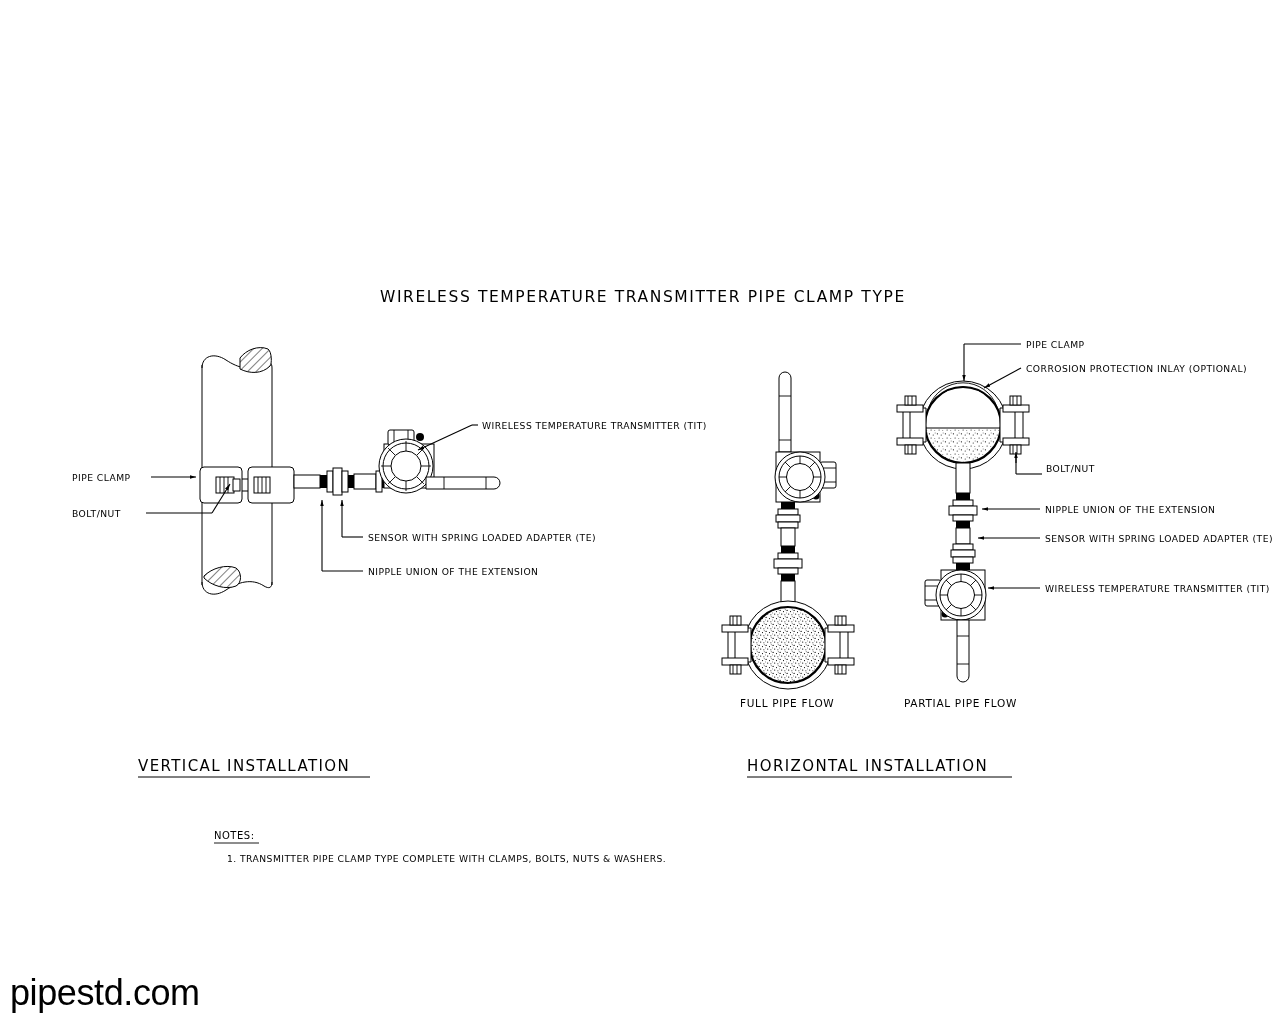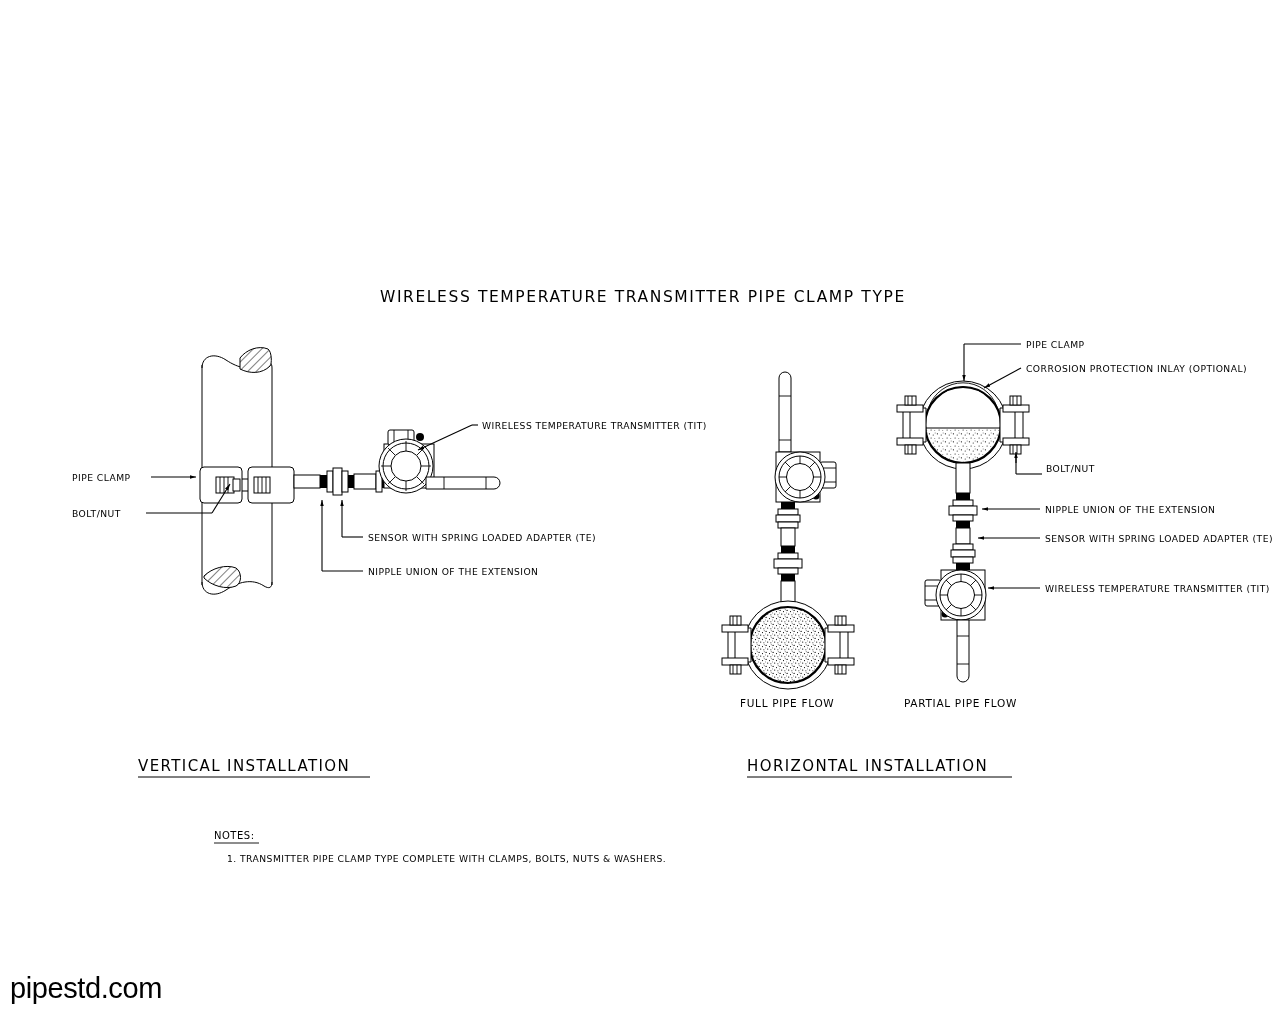--- a/index.html
+++ b/index.html
@@ -87,21 +87,21 @@
   }
   .t-note {
     font-size: 9.2px;
     letter-spacing: 0.45px;
   }
   .watermark {
     position: absolute;
     left: 10px;
     top: 972px;
     font-family: "Liberation Sans", sans-serif;
-    font-size: 29px;
+    font-size: 36px;
     color: #000000;
     letter-spacing: -0.4px;
   }
 </style>
 </head>
 <body>
 
 <div id="drawing-root">
 <svg class="sheet" viewBox="0 0 1280 1024" xmlns="http://www.w3.org/2000/svg">
 

